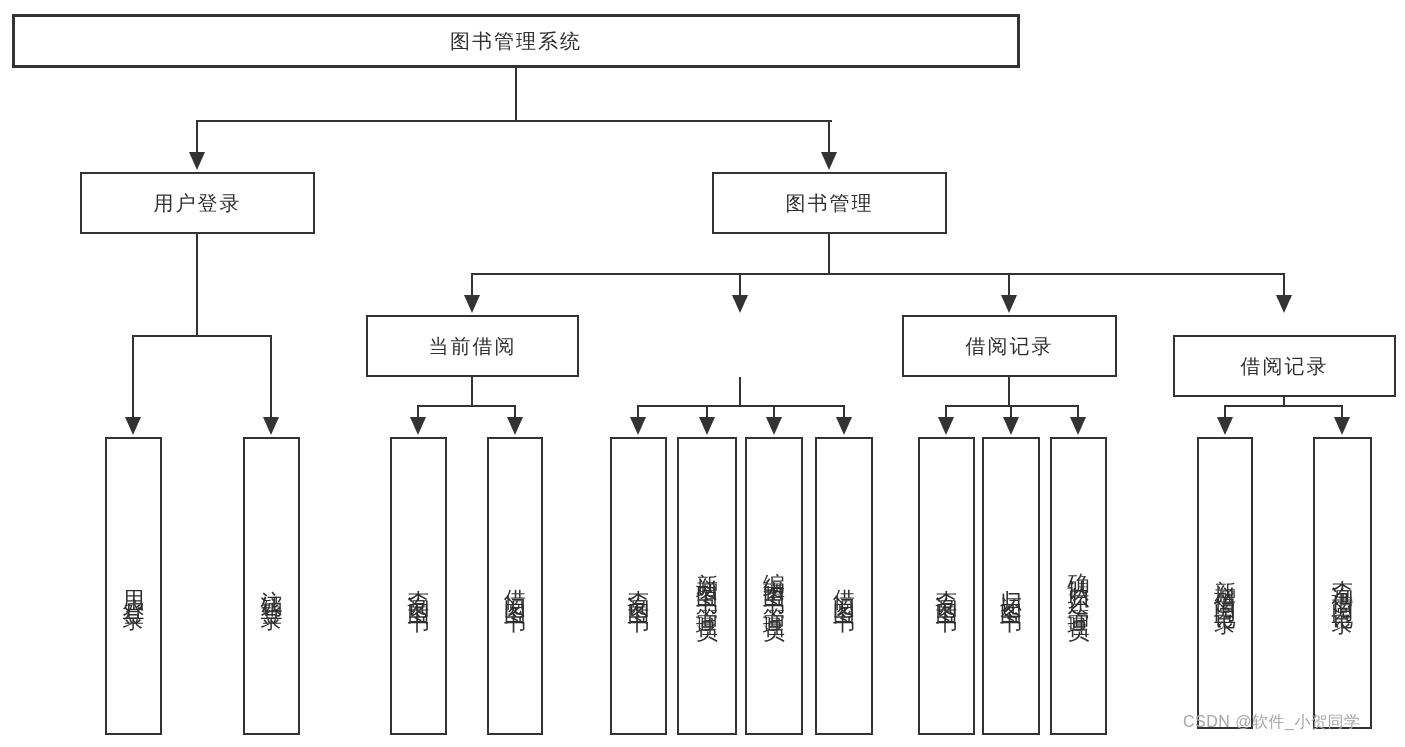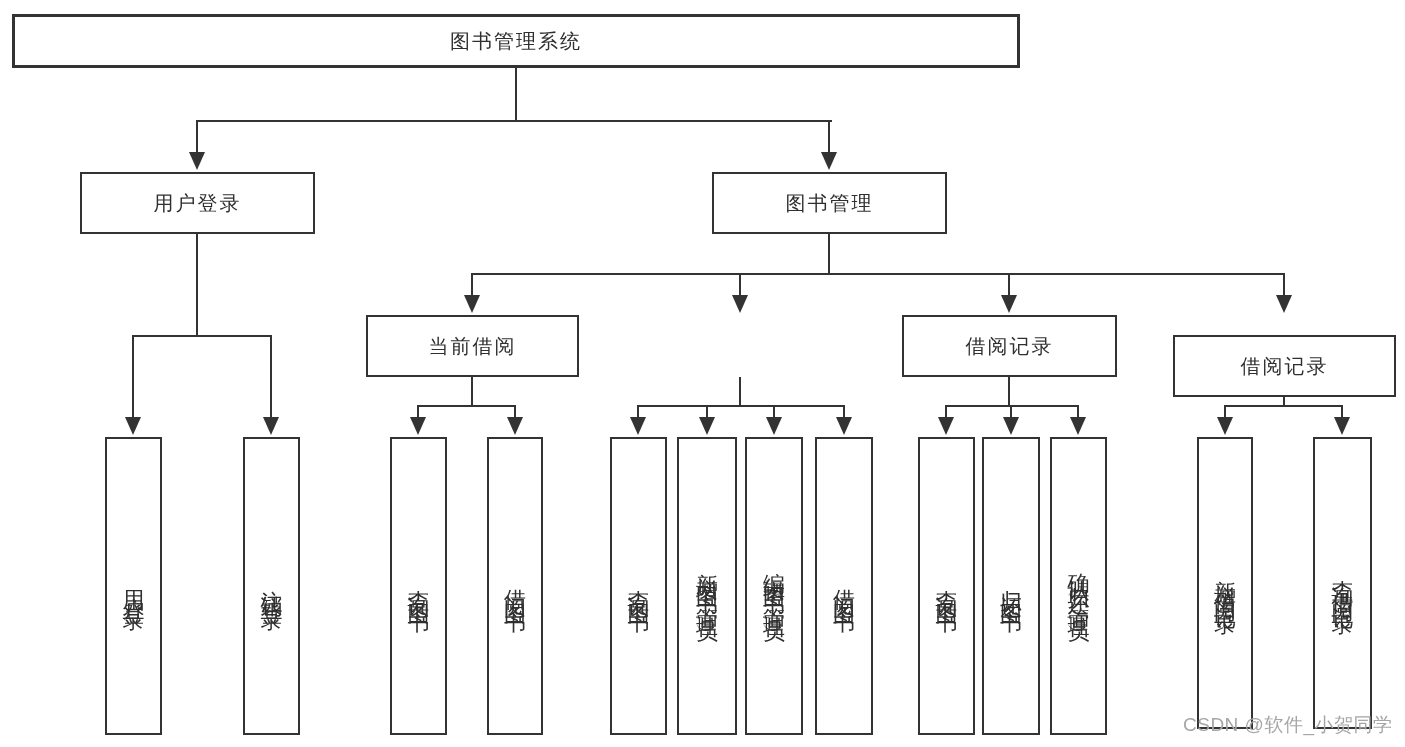--- a/index.html
+++ b/index.html
@@ -44,21 +44,21 @@
   .hline { position:absolute; height:2px; background:#333333; z-index:1; }
   .arr {
     position:absolute; width:0; height:0; z-index:1;
     border-left:8px solid transparent;
     border-right:8px solid transparent;
     border-top:18px solid #333333;
   }
   .watermark {
     position:absolute;
     left:1183px; top:712px;
-    font-size:19px;
+    font-size:16px;
     color:#a6a6a6;
     letter-spacing:0.5px;
     z-index:3;
     white-space:nowrap;
   }
 </style>
 </head>
 <body>
 
 <div class="canvas">

